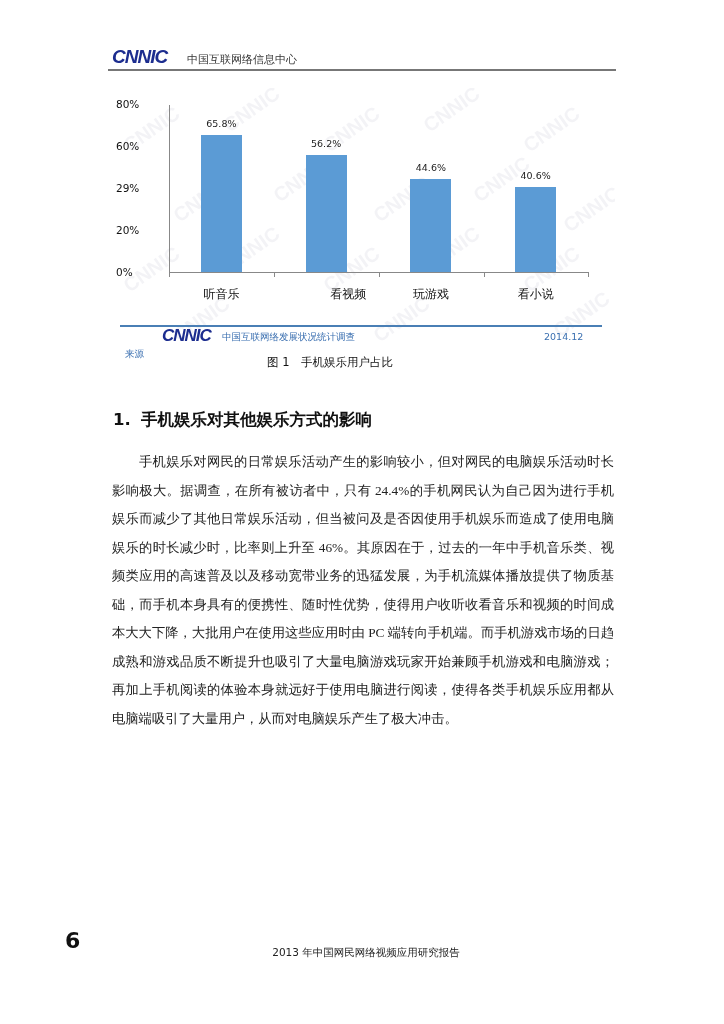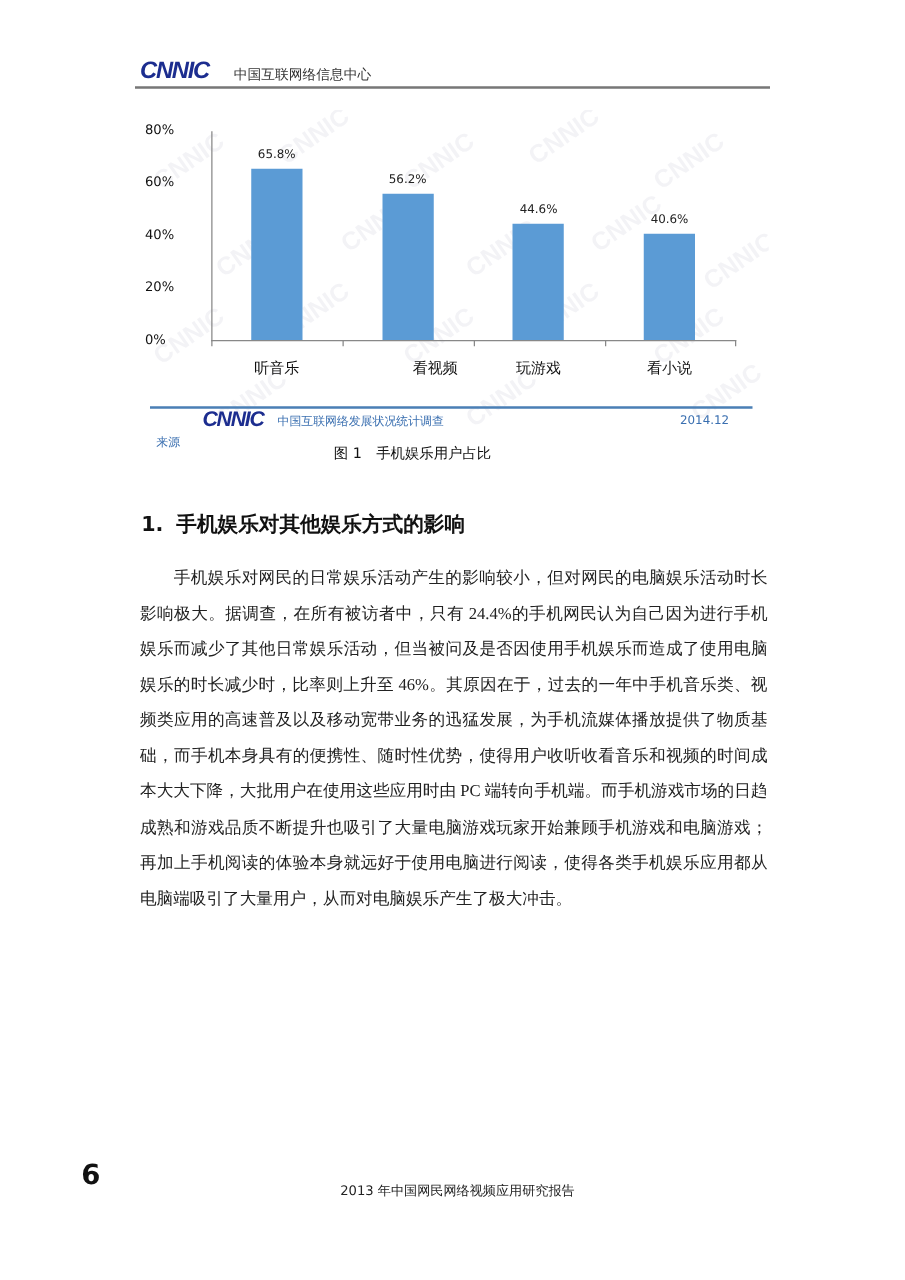--- a/index.html
+++ b/index.html
@@ -70,21 +70,21 @@
       <span style="left:310px;top:150px">CNNIC</span>
     <span style="left:410px;top:170px">CNNIC</span>
       <span style="left:60px;top:220px">CNNIC</span>
     <span style="left:260px;top:220px">CNNIC</span>
       <span style="left:440px;top:215px">CNNIC</span>
   </div>
 
 
   <div class="ytick" style="top:10px">80%</div>
   <div class="ytick" style="top:52px">60%</div>
-  <div class="ytick" style="top:94px">40%</div>
+  <div class="ytick" style="top:94px">29%</div>
   <div class="ytick" style="top:136px">20%</div>
   <div class="ytick" style="top:178px">0%</div>
 
   <div class="yaxis"></div>
   <div class="xaxis"></div>
   <div class="xtickmark" style="left:59px"></div>
   <div class="xtickmark" style="left:164px"></div>
   <div class="xtickmark" style="left:269px"></div>
   <div class="xtickmark" style="left:374px"></div>
   <div class="xtickmark" style="left:478px"></div>

